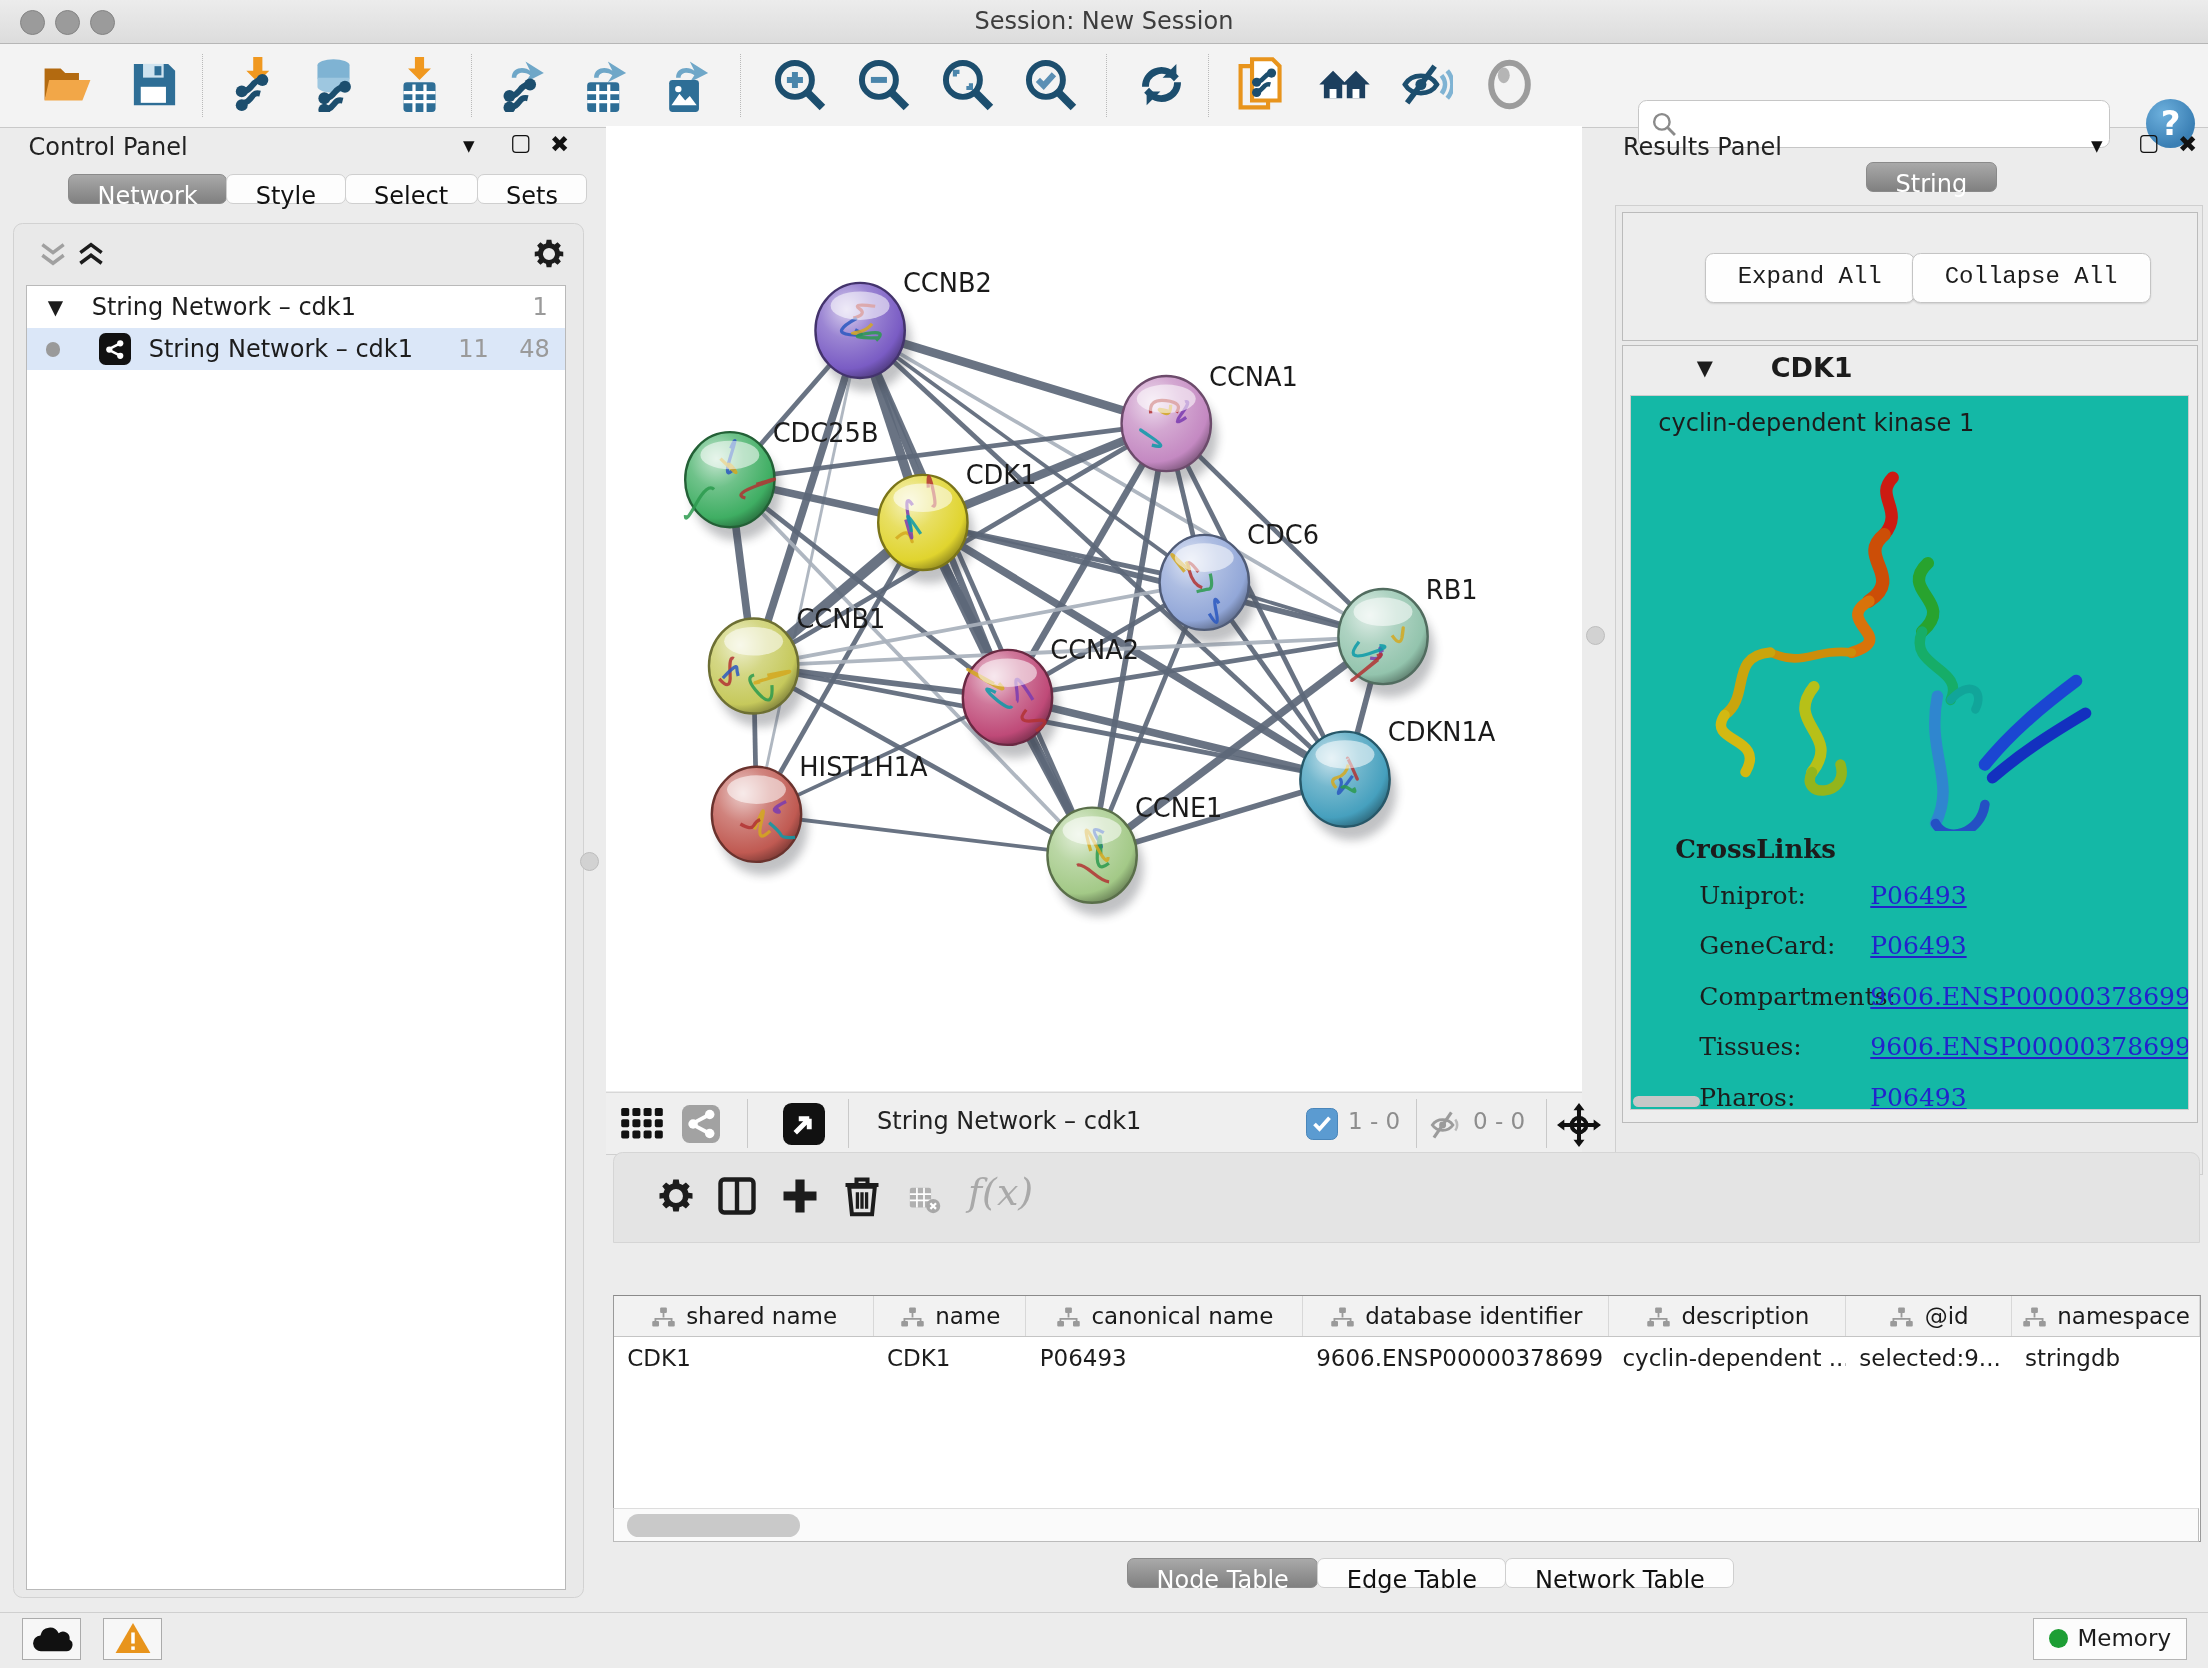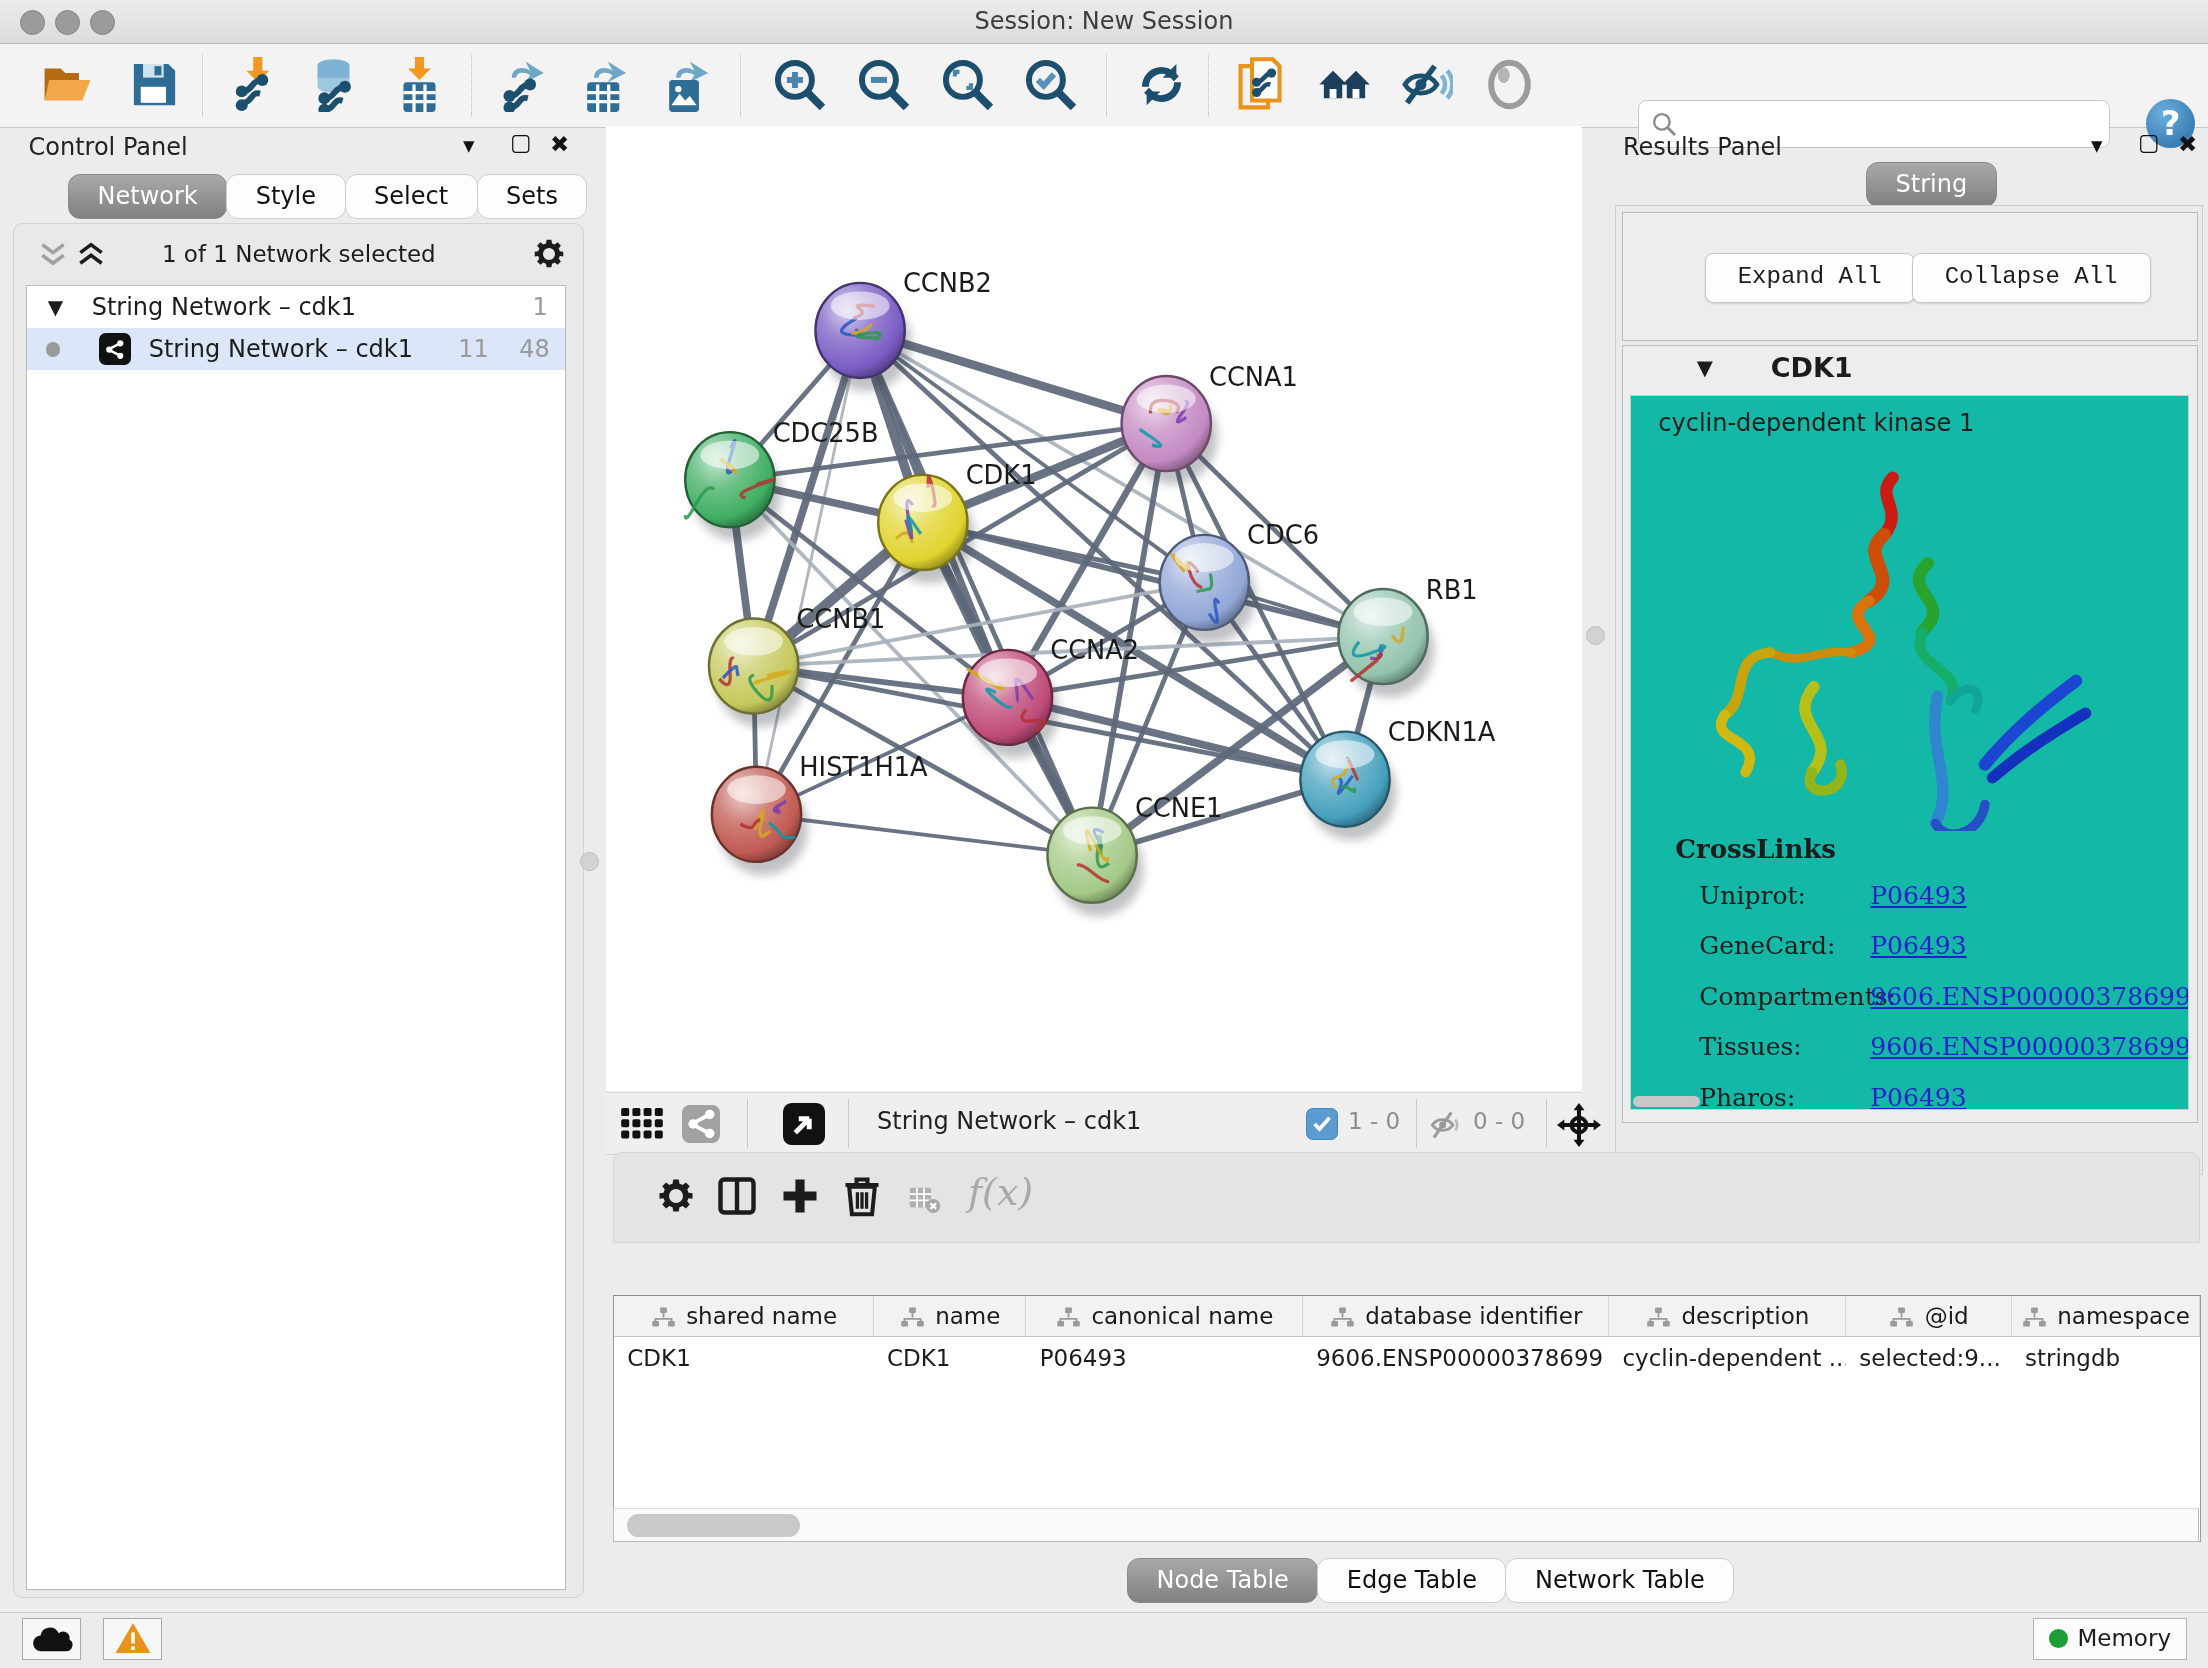--- a/index.html
+++ b/index.html
@@ -14,21 +14,21 @@
   .tbsep{position:absolute;top:9.5px;width:0;height:63px;border-left:1.9px dotted #b9b9b9;}
   .searchbox{position:absolute;left:1638px;top:56px;width:470px;height:46px;background:#fff;border:1.9px solid #c6c6c6;border-radius:8.6px;}
   .searchbox svg{position:absolute;left:11.4px;top:8.6px;}
   .searchbox input{position:absolute;left:49px;top:3.8px;width:399px;height:34px;border:none;outline:none;font-size:23px;background:transparent;font-family:inherit;}
   .helpbtn{position:absolute;left:2146px;top:55px;width:49px;height:49px;border-radius:50%;background:radial-gradient(circle at 35% 30%,#6db0dd,#3a7fb4 70%);color:#fff;font-size:34px;font-weight:bold;text-align:center;line-height:49px;}
   
   .phead{position:absolute;font-size:24px;color:#222;}
   .pctl{position:absolute;font-size:23px;color:#111;}
   .pbox{box-sizing:border-box;}
   
-  .cp-tab,.rp-tab,.tp-tab{display:inline-block;box-sizing:border-box;height:45px;line-height:43px;padding:0 28.5px;font-size:24px;background:#fdfdfd;border:1px solid #cfcfcf;color:#111;border-radius:12px;margin-right:-1px;}
+  .cp-tab,.rp-tab,.tp-tab{display:inline-block;box-sizing:border-box;height:30px;line-height:43px;padding:0 28.5px;font-size:24px;background:#fdfdfd;border:1px solid #cfcfcf;color:#111;border-radius:7px;margin-right:-1px;}
   .tab-sel{background:linear-gradient(#a9a9a9,#808080);color:#fff;border-color:#8a8a8a;}
   .cp-outer{position:absolute;left:13.3px;top:223px;width:571px;height:1375px;background:#e9e9e9;border:1px solid #d2d2d2;border-radius:9.5px;}
   .cp-list{position:absolute;left:11.4px;top:61px;width:538px;height:1303px;background:#fff;border:1px solid #b9b9b9;}
   .treerow{position:relative;width:100%;height:42px;line-height:42px;font-size:24px;}
   .treerow .cnt{position:absolute;color:#9a9a9a;}
   .rowsel{background:#dbe7f8;}
   .sharebadge{display:inline-block;width:32px;height:32px;background:#111;border-radius:6.7px;vertical-align:-6.7px;margin-right:11.4px;position:relative;}
   .sharebadge svg{position:absolute;left:3.8px;top:3.8px;}
   
   .canvas{position:absolute;left:606px;top:126px;width:976px;height:965px;background:#fff;}
@@ -214,21 +214,20 @@
 
     <div style="position:absolute;left:68px;top:174px" id="cp-tabs"><span class="cp-tab tab-sel">Network</span><span class="cp-tab">Style</span><span class="cp-tab">Select</span><span class="cp-tab">Sets</span></div>
 
     <div class="cp-outer pbox">
       <svg style="position:absolute;left:23px;top:17px" width="32" height="28.5" viewBox="0 0 24 20">
           <path d="M4 2l8 6 8-6M4 10l8 6 8-6" fill="none" stroke="#a0a0a0" stroke-width="2.6"></path>
         </svg>
       <svg style="position:absolute;left:61px;top:17px" width="32" height="28.5" viewBox="0 0 24 20">
           <path d="M4 8l8-6 8 6M4 16l8-6 8 6" fill="none" stroke="#1c1c1c" stroke-width="2.6"></path>
         </svg>
-      <div style="position:absolute;left:0;top:17px;width:100%;text-align:center;font-size:23px">1 of 1 Network selected</div>
       <svg style="position:absolute;left:516px;top:11.4px" width="38" height="38" viewBox="0 0 24 24">
           <path fill="#1c1c1c" d="M12 8.2A3.8 3.8 0 1 0 12 15.8 3.8 3.8 0 0 0 12 8.2zm9 5.3l-2.2-.3a6.9 6.9 0 0 1-.7 1.7l1.4 1.8-2.1 2.1-1.8-1.4a6.9 6.9 0 0 1-1.7.7l-.4 2.3h-3l-.4-2.3a6.9 6.9 0 0 1-1.7-.7l-1.8 1.4-2.1-2.1 1.4-1.8a6.9 6.9 0 0 1-.7-1.7L3 13.5v-3l2.2-.3a6.9 6.9 0 0 1 .7-1.7L4.5 6.7l2.1-2.1 1.8 1.4a6.9 6.9 0 0 1 1.7-.7l.4-2.3h3l.4 2.3a6.9 6.9 0 0 1 1.7.7l1.8-1.4 2.1 2.1-1.4 1.8a6.9 6.9 0 0 1 .7 1.7l2.2.3z"></path>
         </svg>
 
       <div class="cp-list">
         <div class="treerow">
           <span style="position:absolute;left:21px;font-size:20px">▼</span>
           <span style="position:absolute;left:65px">String Network – cdk1</span>
           <span class="cnt" style="right:17px">1</span>
         </div>

